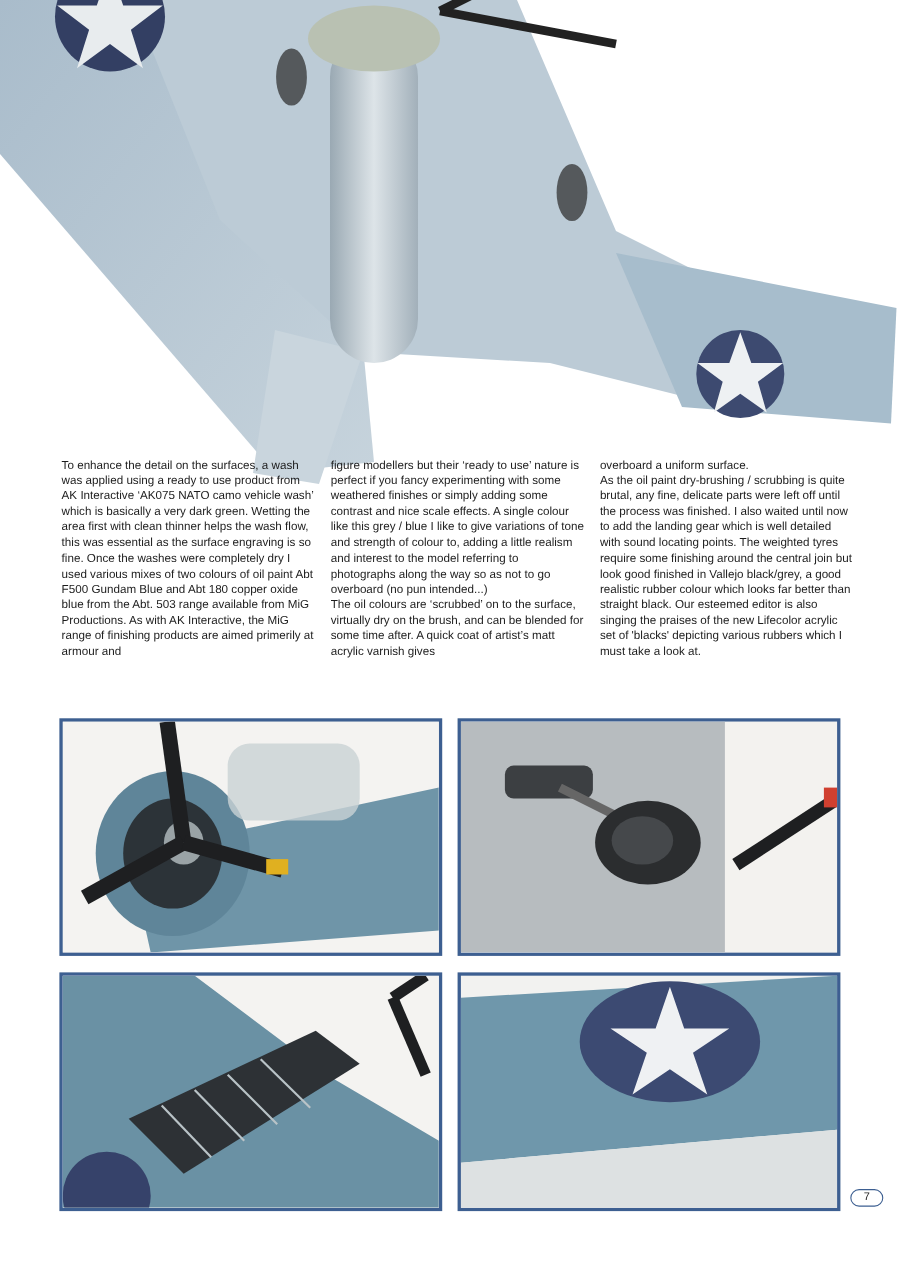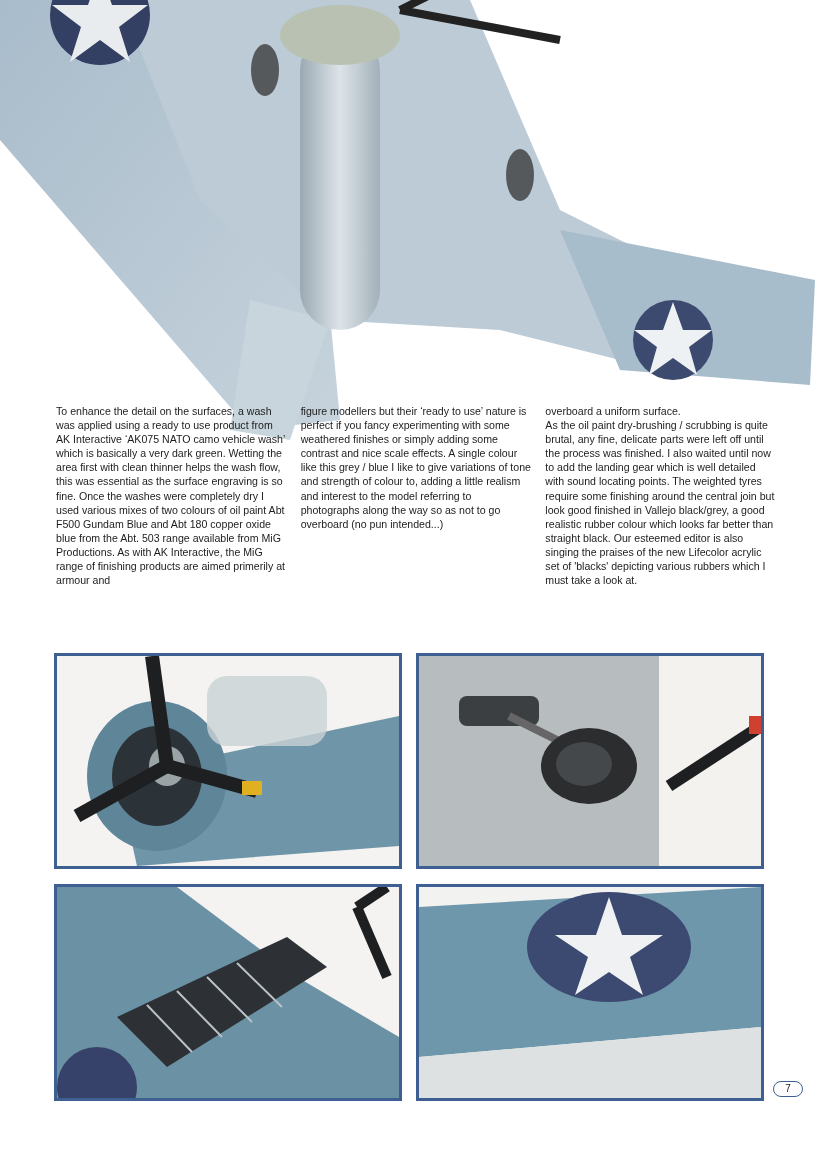--- a/index.html
+++ b/index.html
@@ -1,20 +1,20 @@
 <!DOCTYPE html>
 <html><head>
 <meta charset="utf-8">
 <style>
   html, body { margin:0; padding:0; }
   body { width:818px; height:1158px; background:#ffffff; position:relative; overflow:hidden;
          font-family:"Liberation Sans", sans-serif; }
   .hero { position:absolute; left:0; top:0; width:818px; height:460px; overflow:hidden; background:#ffffff; }
   .hero svg { display:block; }
-  .text-cols { position:absolute; left:56px; top:404px; width:720px; display:flex; gap:14px; }
+  .text-cols { position:absolute; left:56px; top:416px; width:720px; display:flex; gap:14px; }
   .col { width:231px; font-size:10.6px; line-height:14.1px; color:#1c1c1c; }
   .col p { margin:0; }
   .photo { position:absolute; border:3px solid #3d5f91; box-sizing:border-box; overflow:hidden; background:#f3f3f1; }
   .photo svg { display:block; width:100%; height:100%; }
   .p1 { left:54px; top:653px; width:348px; height:216px; }
   .p2 { left:416px; top:653px; width:348px; height:216px; }
   .p3 { left:54px; top:884px; width:348px; height:217px; }
   .p4 { left:416px; top:884px; width:348px; height:217px; }
   .page-num { position:absolute; left:773px; top:1081px; width:30px; height:16px; border:1.5px solid #3d5f91;
               border-radius:9px; box-sizing:border-box; font-size:10px; line-height:13px; text-align:center; color:#222; background:#fff; }
@@ -60,20 +60,21 @@
     <polygon points="673,302 683,330 712,330 689,347 697,375 673,358 649,375 657,347 634,330 663,330" fill="#eef1f3"></polygon>
   </svg>
 </div>
 
 <div class="text-cols">
   <div class="col">
     <p>To enhance the detail on the surfaces, a wash was applied using a ready to use product from AK Interactive ‘AK075 NATO camo vehicle wash’ which is basically a very dark green. Wetting the area first with clean thinner helps the wash flow, this was essential as the surface engraving is so fine. Once the washes were completely dry I used various mixes of two colours of oil paint Abt F500 Gundam Blue and Abt 180 copper oxide blue from the Abt. 503 range available from MiG Productions. As with AK Interactive, the MiG range of finishing products are aimed primerily at armour and</p>
   </div>
   <div class="col">
     <p>figure modellers but their ‘ready to use’ nature is perfect if you fancy experimenting with some weathered finishes or simply adding some contrast and nice scale effects. A single colour like this grey / blue I like to give variations of tone and strength of colour to, adding a little realism and interest to the model referring to photographs along the way so as not to go overboard (no pun intended...)</p>
+    <p>The oil colours are ‘scrubbed’ on to the surface, virtually dry on the brush, and can be blended for some time after. A quick coat of artist’s matt acrylic varnish gives</p>
   </div>
   <div class="col">
     <p>overboard a uniform surface.</p>
     <p>As the oil paint dry-brushing / scrubbing is quite brutal, any fine, delicate parts were left off until the process was finished. I also waited until now to add the landing gear which is well detailed with sound locating points. The weighted tyres require some finishing around the central join but look good finished in Vallejo black/grey, a good realistic rubber colour which looks far better than straight black. Our esteemed editor is also singing the praises of the new Lifecolor acrylic set of 'blacks' depicting various rubbers which I must take a look at.</p>
   </div>
 </div>
 
 <div class="photo p1">
   <svg viewBox="0 0 342 210" preserveAspectRatio="none">
     <rect width="342" height="210" fill="#f4f3f1"></rect>

